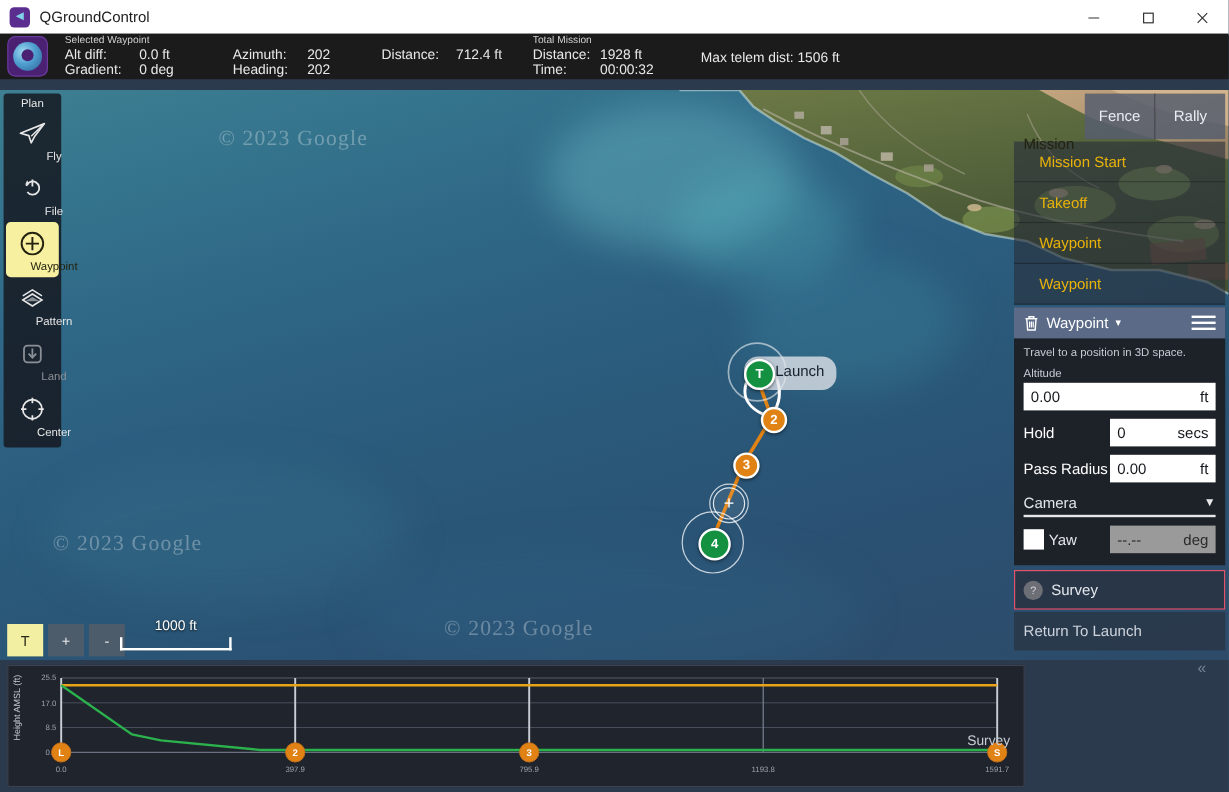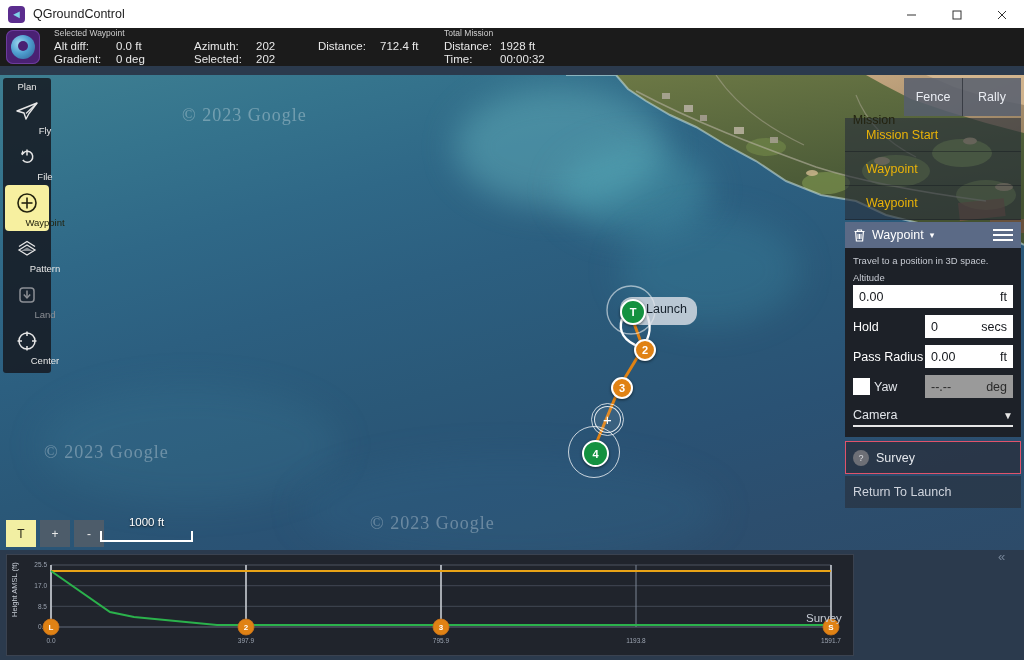--- a/index.html
+++ b/index.html
@@ -289,40 +289,43 @@
           <span class="stat-lbl c1">Alt diff:</span>
           <span class="stat-val c2">0.0 ft</span>
           <span class="stat-lbl c3">Azimuth:</span>
           <span class="stat-val c4">202</span>
           <span class="stat-lbl c5">Distance:</span>
           <span class="stat-val c6">712.4 ft</span>
         </div>
         <div class="stat-row">
           <span class="stat-lbl c1">Gradient:</span>
           <span class="stat-val c2">0 deg</span>
-          <span class="stat-lbl c3">Selected:</span>
+          <span class="stat-lbl c3">Heading:</span>
           <span class="stat-val c4">202</span>
         </div>
       </div>
     </div>
 
     <div class="stat-group" id="grp-total">
       <div class="grp-title">Total Mission</div>
       <div class="stat-rows">
         <div class="stat-row">
           <span class="stat-lbl t1">Distance:</span>
           <span class="stat-val t2">1928 ft</span>
         </div>
         <div class="stat-row">
           <span class="stat-lbl t1">Time:</span>
           <span class="stat-val t2">00:00:32</span>
         </div>
       </div>
     </div>
 
+    <div id="grp-mtd">
+      <span class="mtd">Max telem dist:  1506 ft</span>
+    </div>
 
   </div>
 
   <div id="map">
     <div id="map-bg"></div>
 
     <div class="shallow" style="left:455px;top:12px;width:210px;height:120px;background:rgba(120,205,210,0.35);"></div>
     <div class="shallow" style="left:560px;top:70px;width:150px;height:90px;background:rgba(90,190,200,0.30);"></div>
     <div class="shallow" style="left:620px;top:140px;width:180px;height:110px;background:rgba(70,160,180,0.22);"></div>
     <div class="shallow" style="left:40px;top:310px;width:300px;height:120px;background:rgba(64,132,160,0.18);"></div>
@@ -493,20 +496,21 @@
   </div>
 
   <div id="rightpanel">
     <div id="mode-tabs">
       <div class="mtab active">Mission</div>
       <div class="mtab">Fence</div>
       <div class="mtab">Rally</div>
     </div>
 
     <div class="mitem" id="mission-start">Mission Start</div>
+    <div class="mitem">Takeoff</div>
     <div class="mitem">Waypoint</div>
     <div class="mitem">Waypoint</div>
 
     <div id="wp-card">
       <div id="wp-header">
         <span class="trash">
           <svg width="13" height="14" viewBox="0 0 13 14">
               <path d="M1.5 3.5 h10 M4.5 3.5 v-1.5 h4 v1.5" stroke="#fff" stroke-width="1.2" fill="none"></path>
               <path d="M2.6 3.5 L3.4 13 h6.2 L10.4 3.5 Z" fill="none" stroke="#fff" stroke-width="1.2"></path>
               <path d="M5 6 v5 M6.5 6 v5 M8 6 v5" stroke="#fff" stroke-width="1"></path>
@@ -537,32 +541,32 @@
         </div>
 
         <div class="row">
           <span class="rlbl">Pass Radius</span>
           <span class="fld">
             <span class="v">0.00</span>
             <span class="u">ft</span>
           </span>
         </div>
 
+        <div id="camera-row">
+          <span class="ctxt">Camera</span>
+          <span class="cdrop">▼</span>
+        </div>
+
         <div id="yaw-row">
           <span id="yaw-chk"></span>
           <span id="yaw-lbl">Yaw</span>
           <span id="yaw-fld">
             <span class="v">--.--</span>
             <span class="u">deg</span>
           </span>
-        </div>
-
-        <div id="camera-row">
-          <span class="ctxt">Camera</span>
-          <span class="cdrop">▼</span>
         </div>
       </div>
     </div>
 
     <div id="survey-item">
       <span class="qmark">?</span>
       <span class="stxt">Survey</span>
     </div>
 
     <div id="rtl-item">Return To Launch</div>

